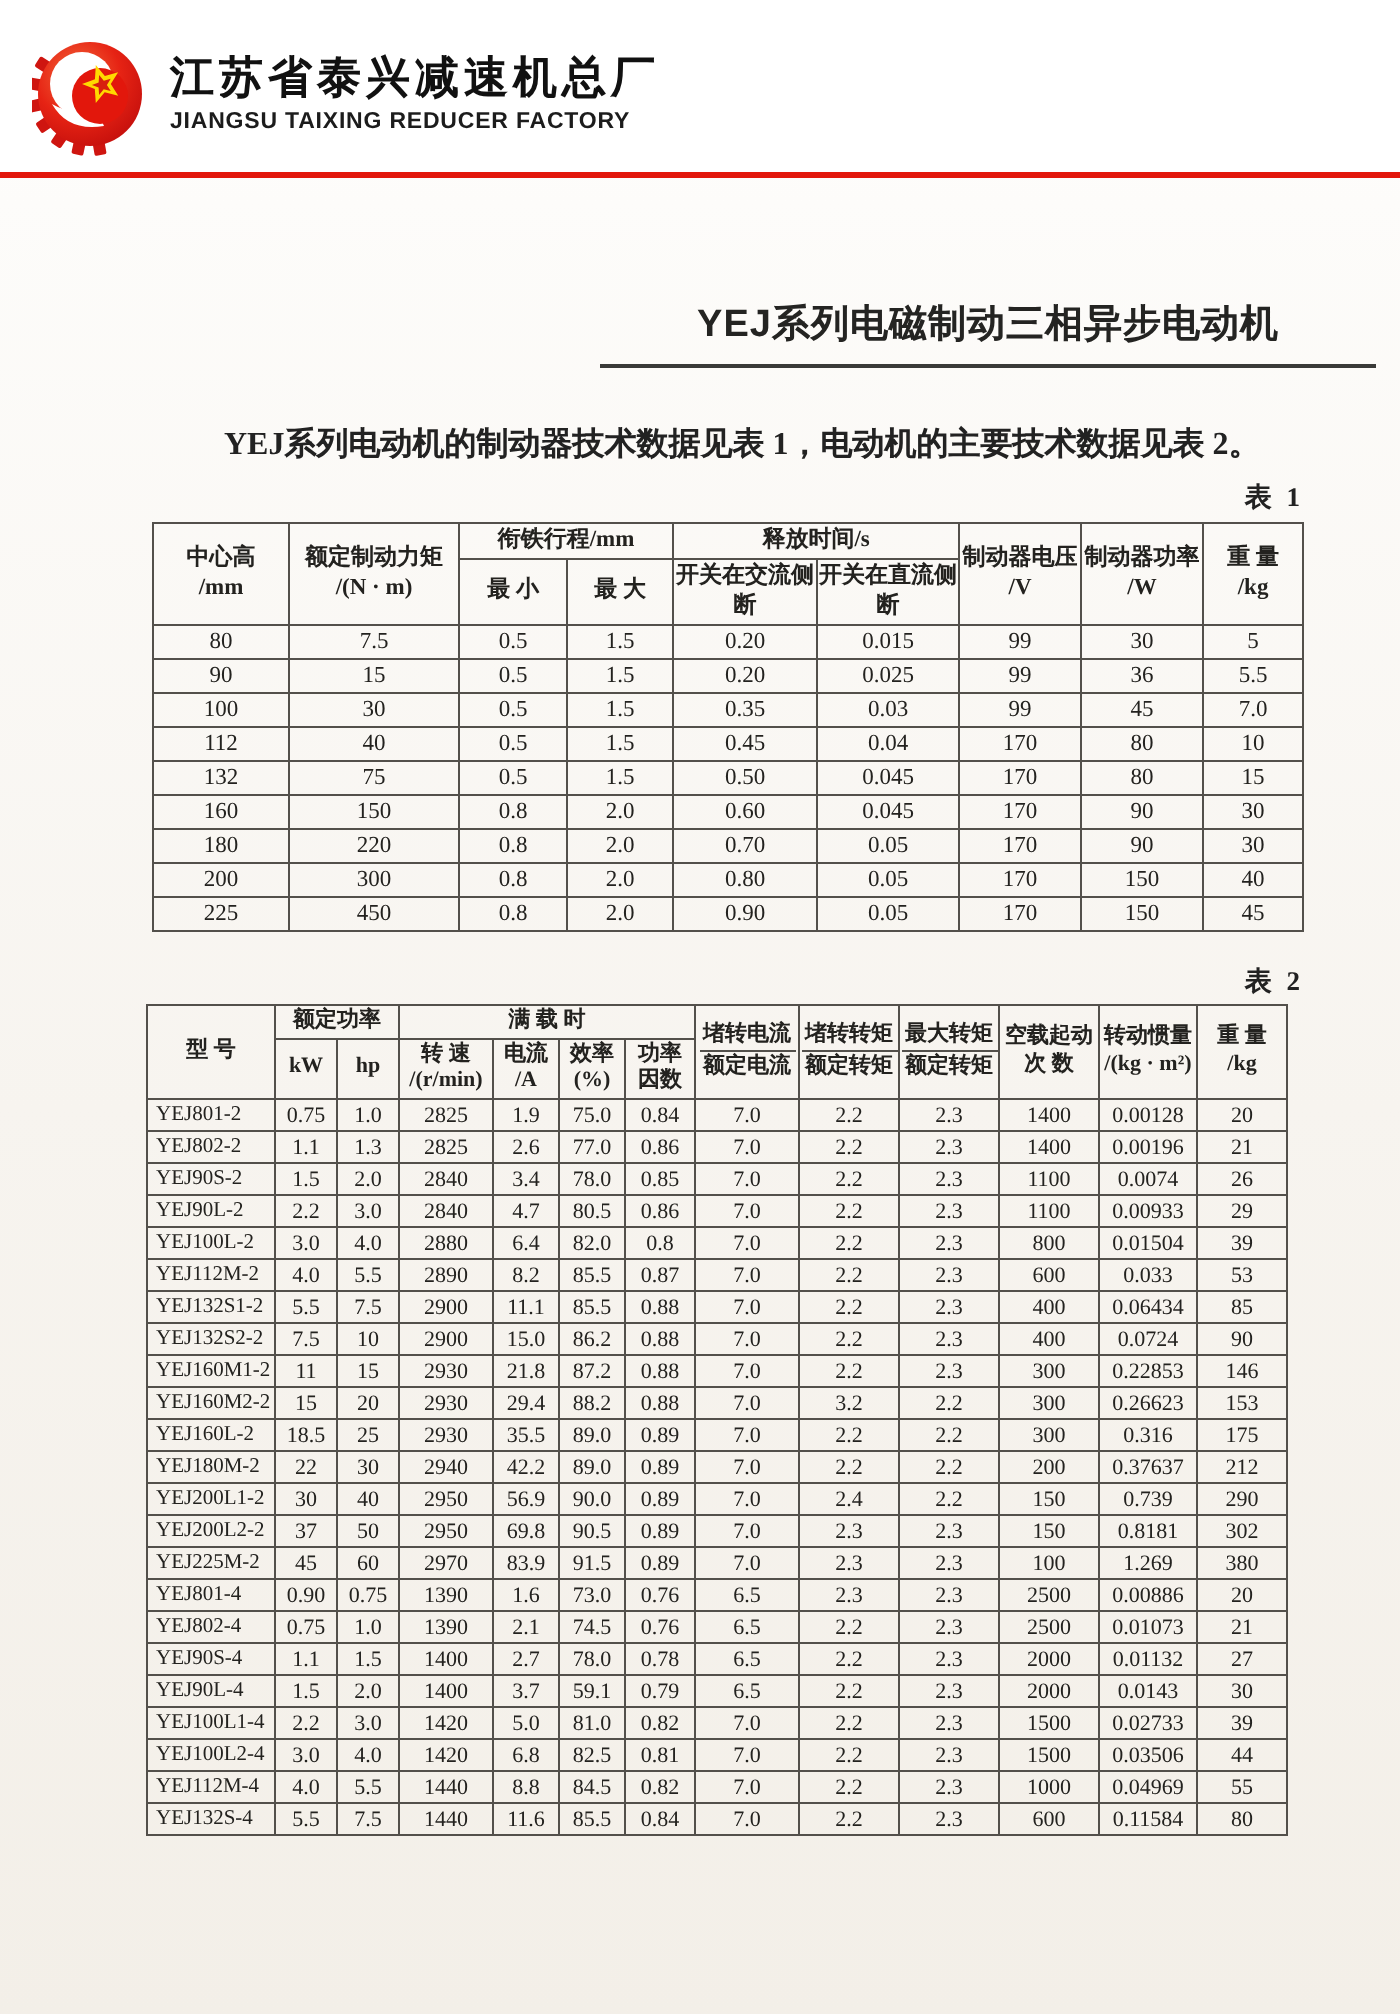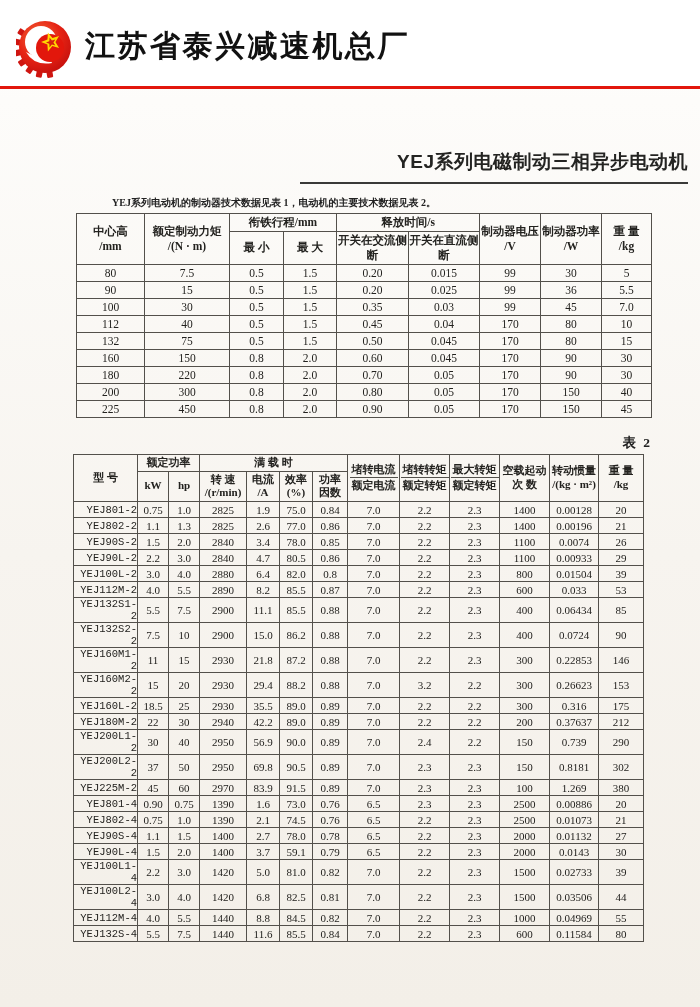--- a/index.html
+++ b/index.html
@@ -7,41 +7,41 @@
   .page {
     width:700px; height:1007px; margin:0 auto; position:relative;
     background:linear-gradient(180deg,#ffffff 0%, #fdfcfa 10%, #f7f4ef 55%, #f3efe8 100%);
     font-family:"Liberation Serif","DejaVu Serif",serif; color:#1d1c1a; overflow:hidden;
   }
   
   .hdr { padding:14px 0 0 16px; height:86px; background:#fff; }
   .brand { display:flex; align-items:center; }
   .logo { width:58px; height:64px; flex:0 0 auto; }
   .brand-text { margin-left:11px; font-family:"Liberation Sans","DejaVu Sans",sans-serif; }
-  .company-cn { font-size:30px; font-weight:bold; letter-spacing:2.5px; color:#111; line-height:1.25; }
+  .company-cn { font-size:22px; font-weight:bold; letter-spacing:2.5px; color:#111; line-height:1.25; }
   .company-en { font-size:11.5px; font-weight:bold; letter-spacing:0.4px; color:#1c1c1c; margin-top:3px; }
   .red-rule { height:3px; background:#e2170c; width:100%; }
   
-  .title-block { margin:60px 12px 0 300px; border-bottom:2px solid #3a3a38; padding-bottom:7px; text-align:right; }
+  .title-block { margin:60px 12px 0 300px; border-bottom:2px solid #3a3a38; padding-bottom:7px; text-align:center; }
   .doc-title { font-family:"Liberation Sans","DejaVu Sans",sans-serif; font-size:19px; font-weight:bold; letter-spacing:0.5px; color:#242422; }
   .section-heading { margin:24px 0 0 84px; font-family:"Liberation Sans","DejaVu Sans",sans-serif; font-size:17px; font-weight:bold; letter-spacing:3px; color:#2a2a28; }
-  .intro { margin:12px 24px 0 112px; font-size:10px; font-weight:bold; color:#222; }
+  .intro { margin:28px 24px 0 112px; font-size:16px; font-weight:bold; color:#222; }
   .tbl-label { text-align:right; margin-right:48px; font-size:13.5px; font-weight:bold; letter-spacing:2px; color:#222; }
   .tbl-label.t1 { margin-top:7px; }
   .tbl-label.t2 { margin-top:16px; margin-bottom:2px; }
   
   table { border-collapse:collapse; table-layout:fixed; background:transparent; }
   th,td { border:1px solid #53504b; text-align:center; vertical-align:middle; color:#23221f; overflow:hidden; }
   #table1 { margin:3px 0 0 76px; width:575px; font-size:11.5px;border-radius:32px; }
   #table1 td { height:17px; font-size:11.5px; }
   #table1 th { font-size:11.5px; font-weight:bold; line-height:1.3; padding:1px 0; }
   #table2 { margin:2px 0 0 73px; width:570px; font-size:11px; }
   #table2 td { height:16px; font-size:11px; }
   #table2 th { font-size:11px; font-weight:bold; line-height:1.25; padding:1px 0; }
-  #table2 td.model { text-align:right; padding-left:4px; font-size:10.5px;font-family:Liberation Mono, monospace; }
+  #table2 td.model { text-align:left; padding-left:4px; font-size:10.5px; }
   .frac-top { display:inline-block; border-bottom:1px solid #53504b; padding:0 2px 1px; }
   .frac-bot { display:block; padding-top:1px; }
   .h2line { display:block; }
 </style>
 </head>
 <body>
 
 <div class="page">
 
   <div class="hdr">
@@ -69,31 +69,33 @@
           <path d="M10 38 q8 14 26 11 l-4 -9 q-12 4 -22 -2 Z" fill="#ffffff"></path>
           <circle cx="34" cy="34" r="14" fill="#e2170c"></circle>
           <g transform="translate(35,28) rotate(-18)">
             <polygon fill="#ffd900" points="0,-10 2.6,-3.4 9.5,-3.1 4.2,1.3 5.9,8.1 0,4.3 -5.9,8.1 -4.2,1.3 -9.5,-3.1 -2.6,-3.4"></polygon>
             <polygon fill="#d81e0e" transform="scale(0.52) translate(0,1)" points="0,-10 2.6,-3.4 9.5,-3.1 4.2,1.3 5.9,8.1 0,4.3 -5.9,8.1 -4.2,1.3 -9.5,-3.1 -2.6,-3.4"></polygon>
           </g>
         </g>
       </svg>
       <div class="brand-text">
         <div class="company-cn">江苏省泰兴减速机总厂</div>
+        <div class="company-en">JIANGSU TAIXING REDUCER FACTORY</div>
       </div>
     </div>
   </div>
   <div class="red-rule"></div>
 
   <div class="title-block">
     <span class="doc-title">YEJ系列电磁制动三相异步电动机</span>
   </div>
 
   <p class="intro">YEJ系列电动机的制动器技术数据见表 1，电动机的主要技术数据见表 2。</p>
 
+  <div class="tbl-label t1">表 1</div>
 
   <table id="table1">
     <colgroup>
       <col style="width:68px">
         <col style="width:85px">
         <col style="width:54px">
         <col style="width:53px">
       <col style="width:72px">
         <col style="width:71px">
         <col style="width:61px">

